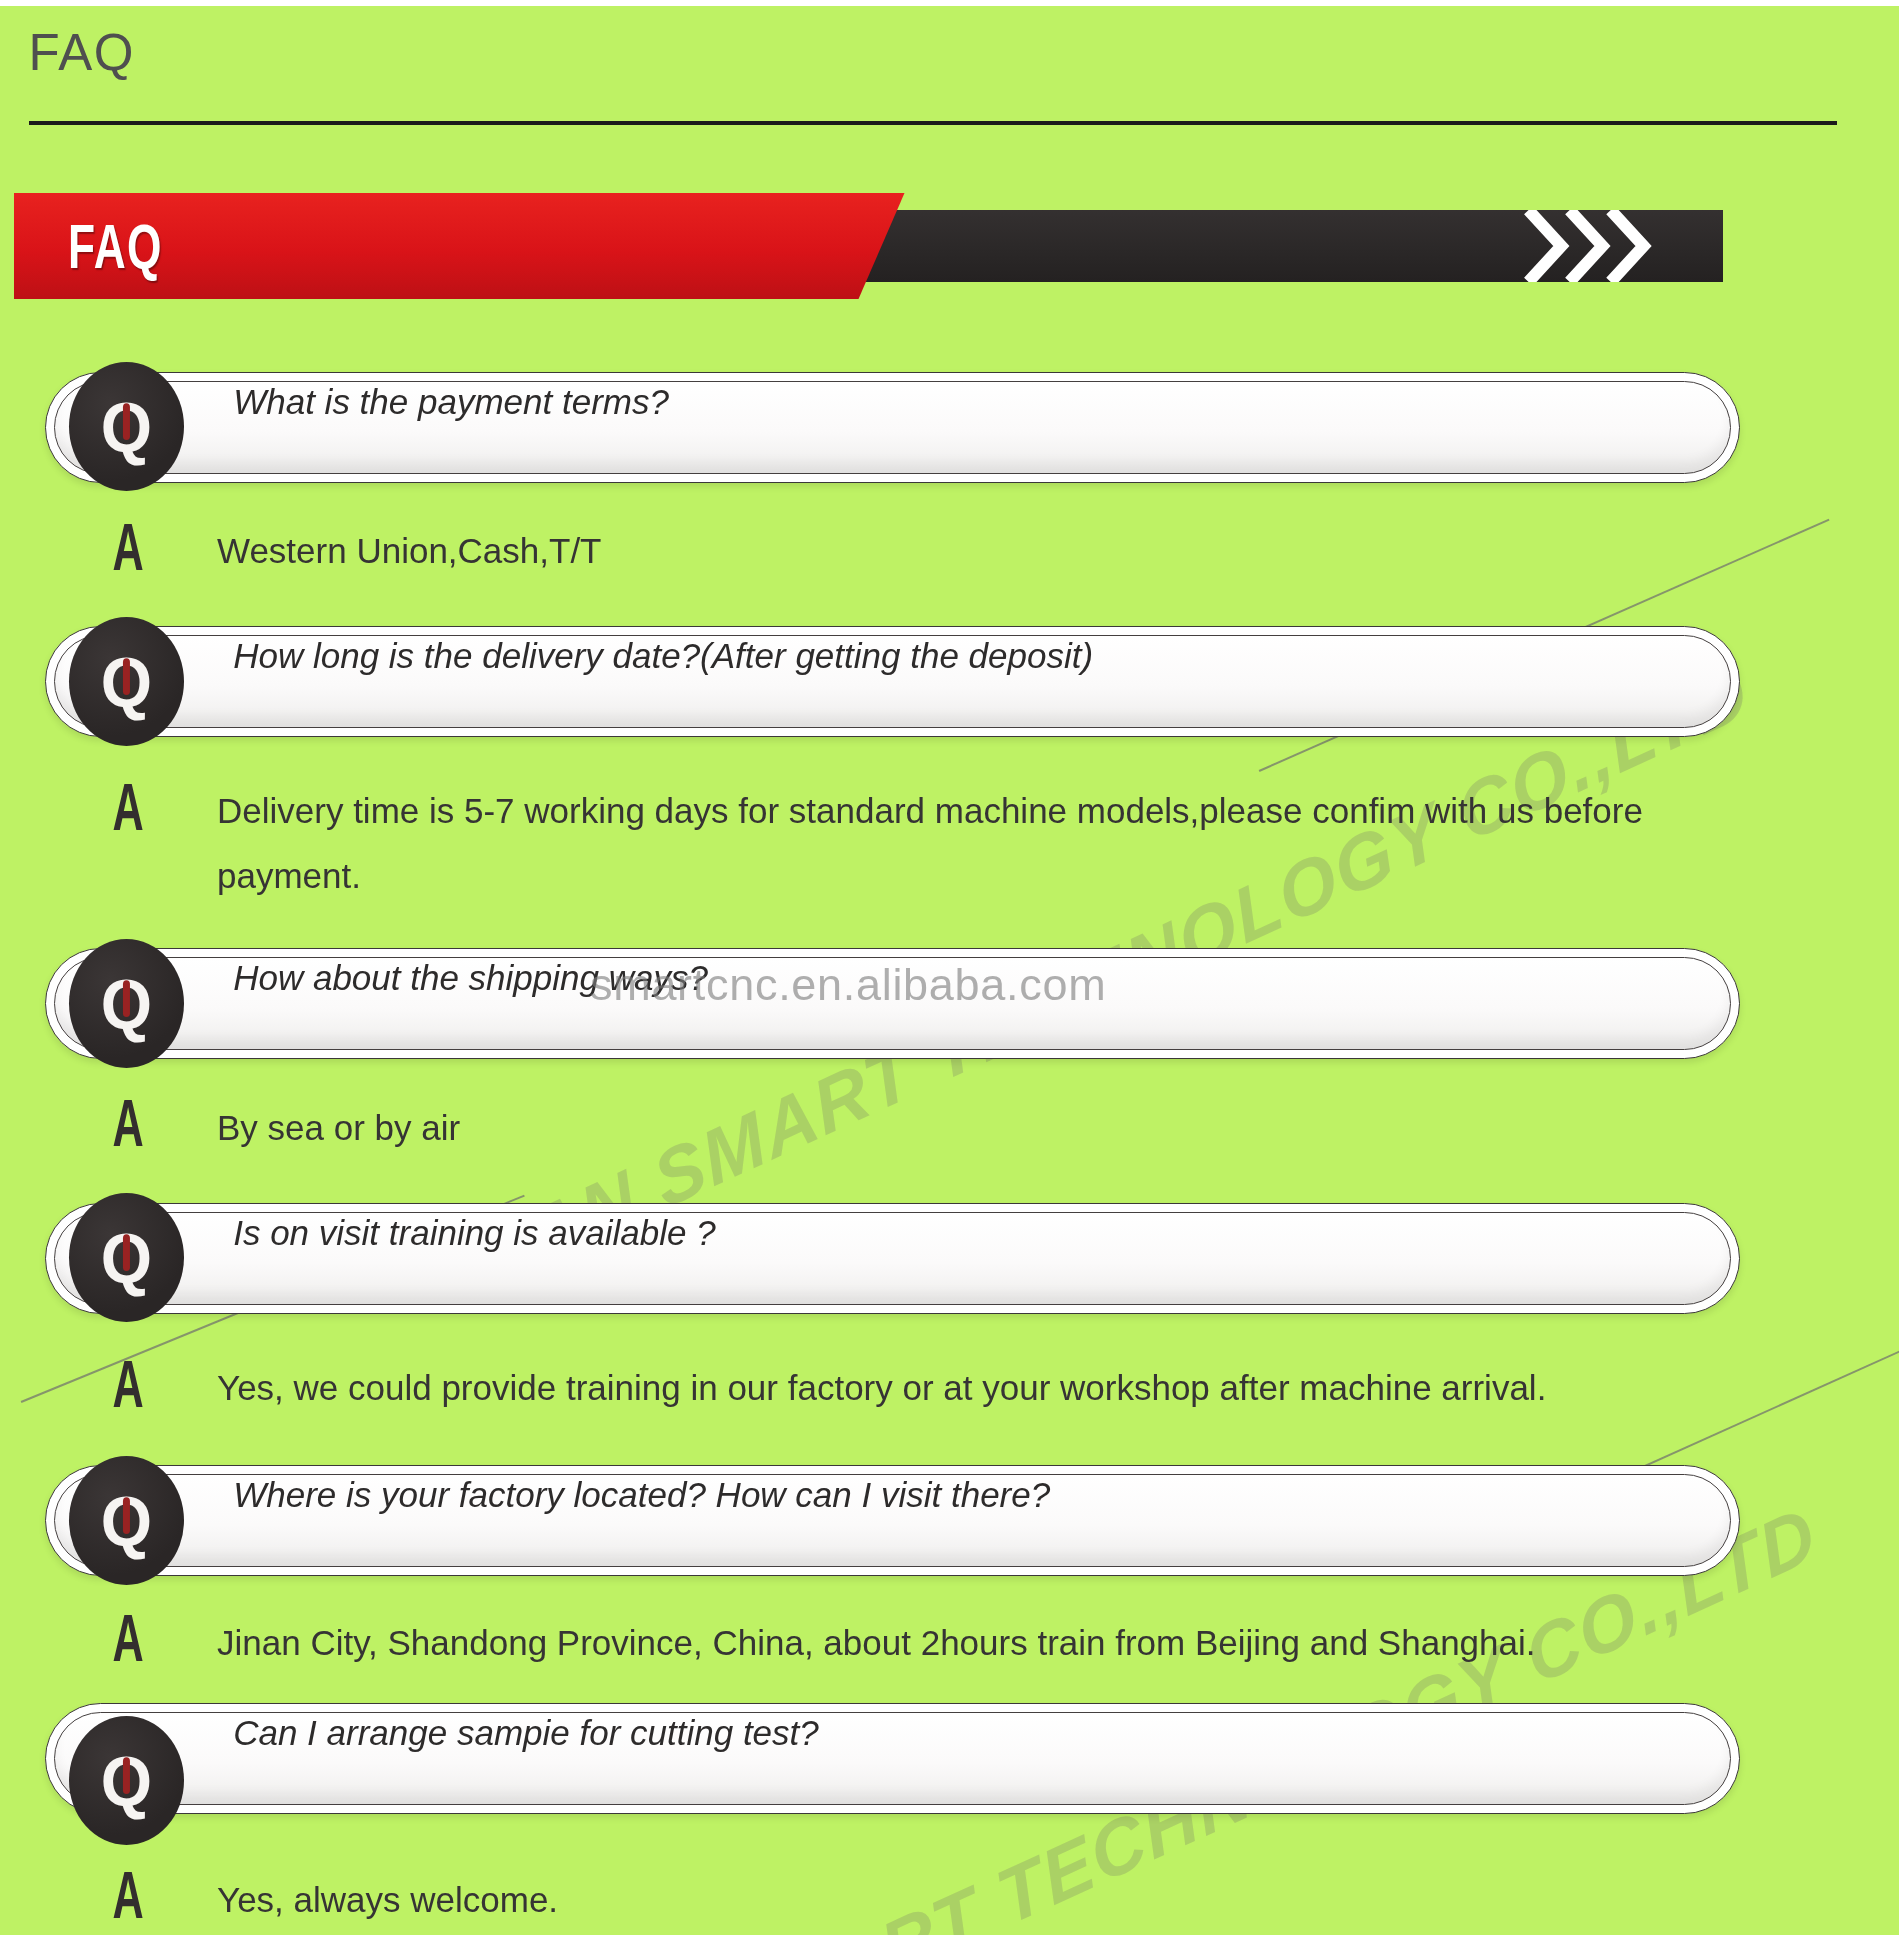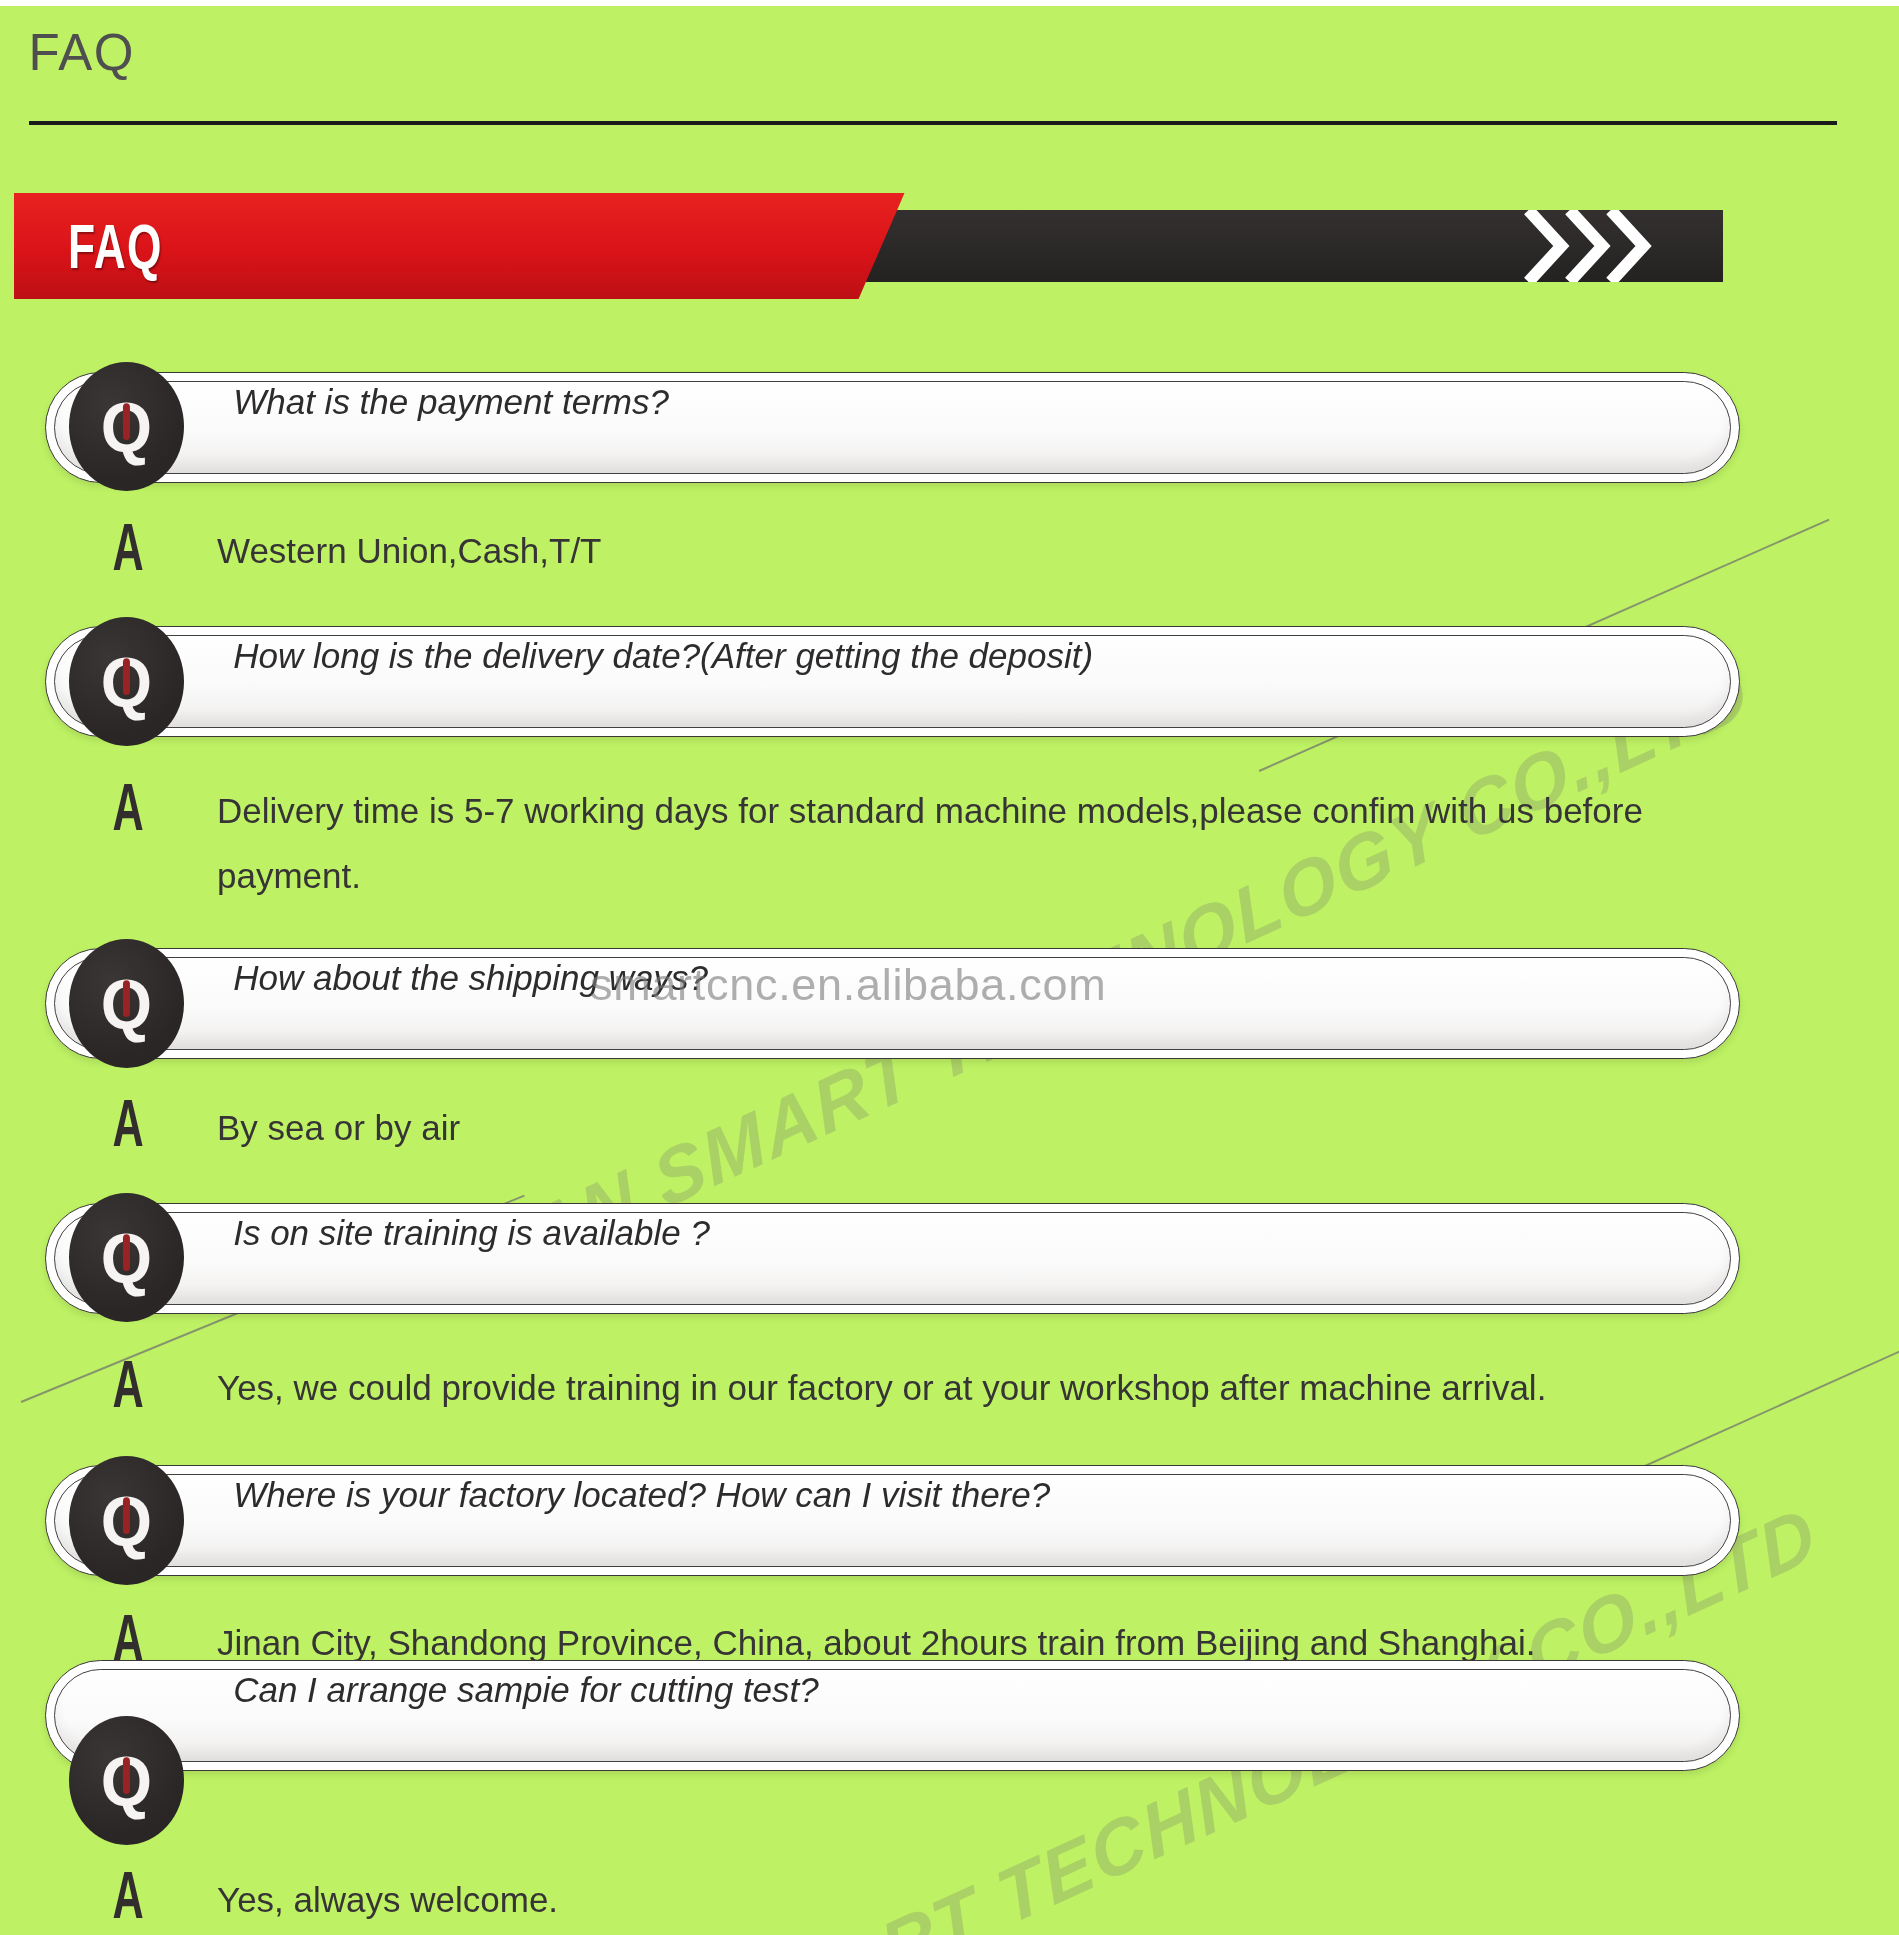--- a/index.html
+++ b/index.html
@@ -106,21 +106,21 @@
     position:absolute;left:217px;width:1498px;
     font-size:35px;color:#363434;line-height:65px;
     z-index:3;
   }
   
   .qrow1{top:366px;}  .qb1{top:356px;}
   .qrow2{top:620px;}  .qb2{top:611px;}
   .qrow3{top:942px;} .qb3{top:933px;}
   .qrow4{top:1197px;} .qb4{top:1187px;}
   .qrow5{top:1459px;} .qb5{top:1450px;}
-  .qrow6{top:1654px;} .qb6{top:1710px;}
+  .qrow6{top:1697px;} .qb6{top:1710px;}
   .arow1{top:512px;}  .ab1{top:508px;}
   .arow2{top:772px;} .ab2{top:768px;}
   .arow3{top:1089px;} .ab3{top:1084px;}
   .arow4{top:1349px;} .ab4{top:1345px;}
   .arow5{top:1604px;} .ab5{top:1599px;}
   .arow6{top:1861px;} .ab6{top:1856px;}
 </style>
 </head>
 <body>
 
@@ -177,21 +177,21 @@
   </div>
   <div class="q-badge qb3">
     <span class="q-glyph">Q</span>
   </div>
 
   <div class="a-badge ab3">A</div>
   <div class="a-text arow3">By sea or by air</div>
 
   <div class="pill qrow4">
     <div class="pill-inner">
-      <span class="q-text">Is on site training is available ?</span>
+      <span class="q-text">Is on visit training is available ?</span>
     </div>
   </div>
   <div class="q-badge qb4">
     <span class="q-glyph">Q</span>
   </div>
 
   <div class="a-badge ab4">A</div>
   <div class="a-text arow4">Yes, we could provide training in our factory or at your workshop after machine arrival.</div>
 
   <div class="pill qrow5">

